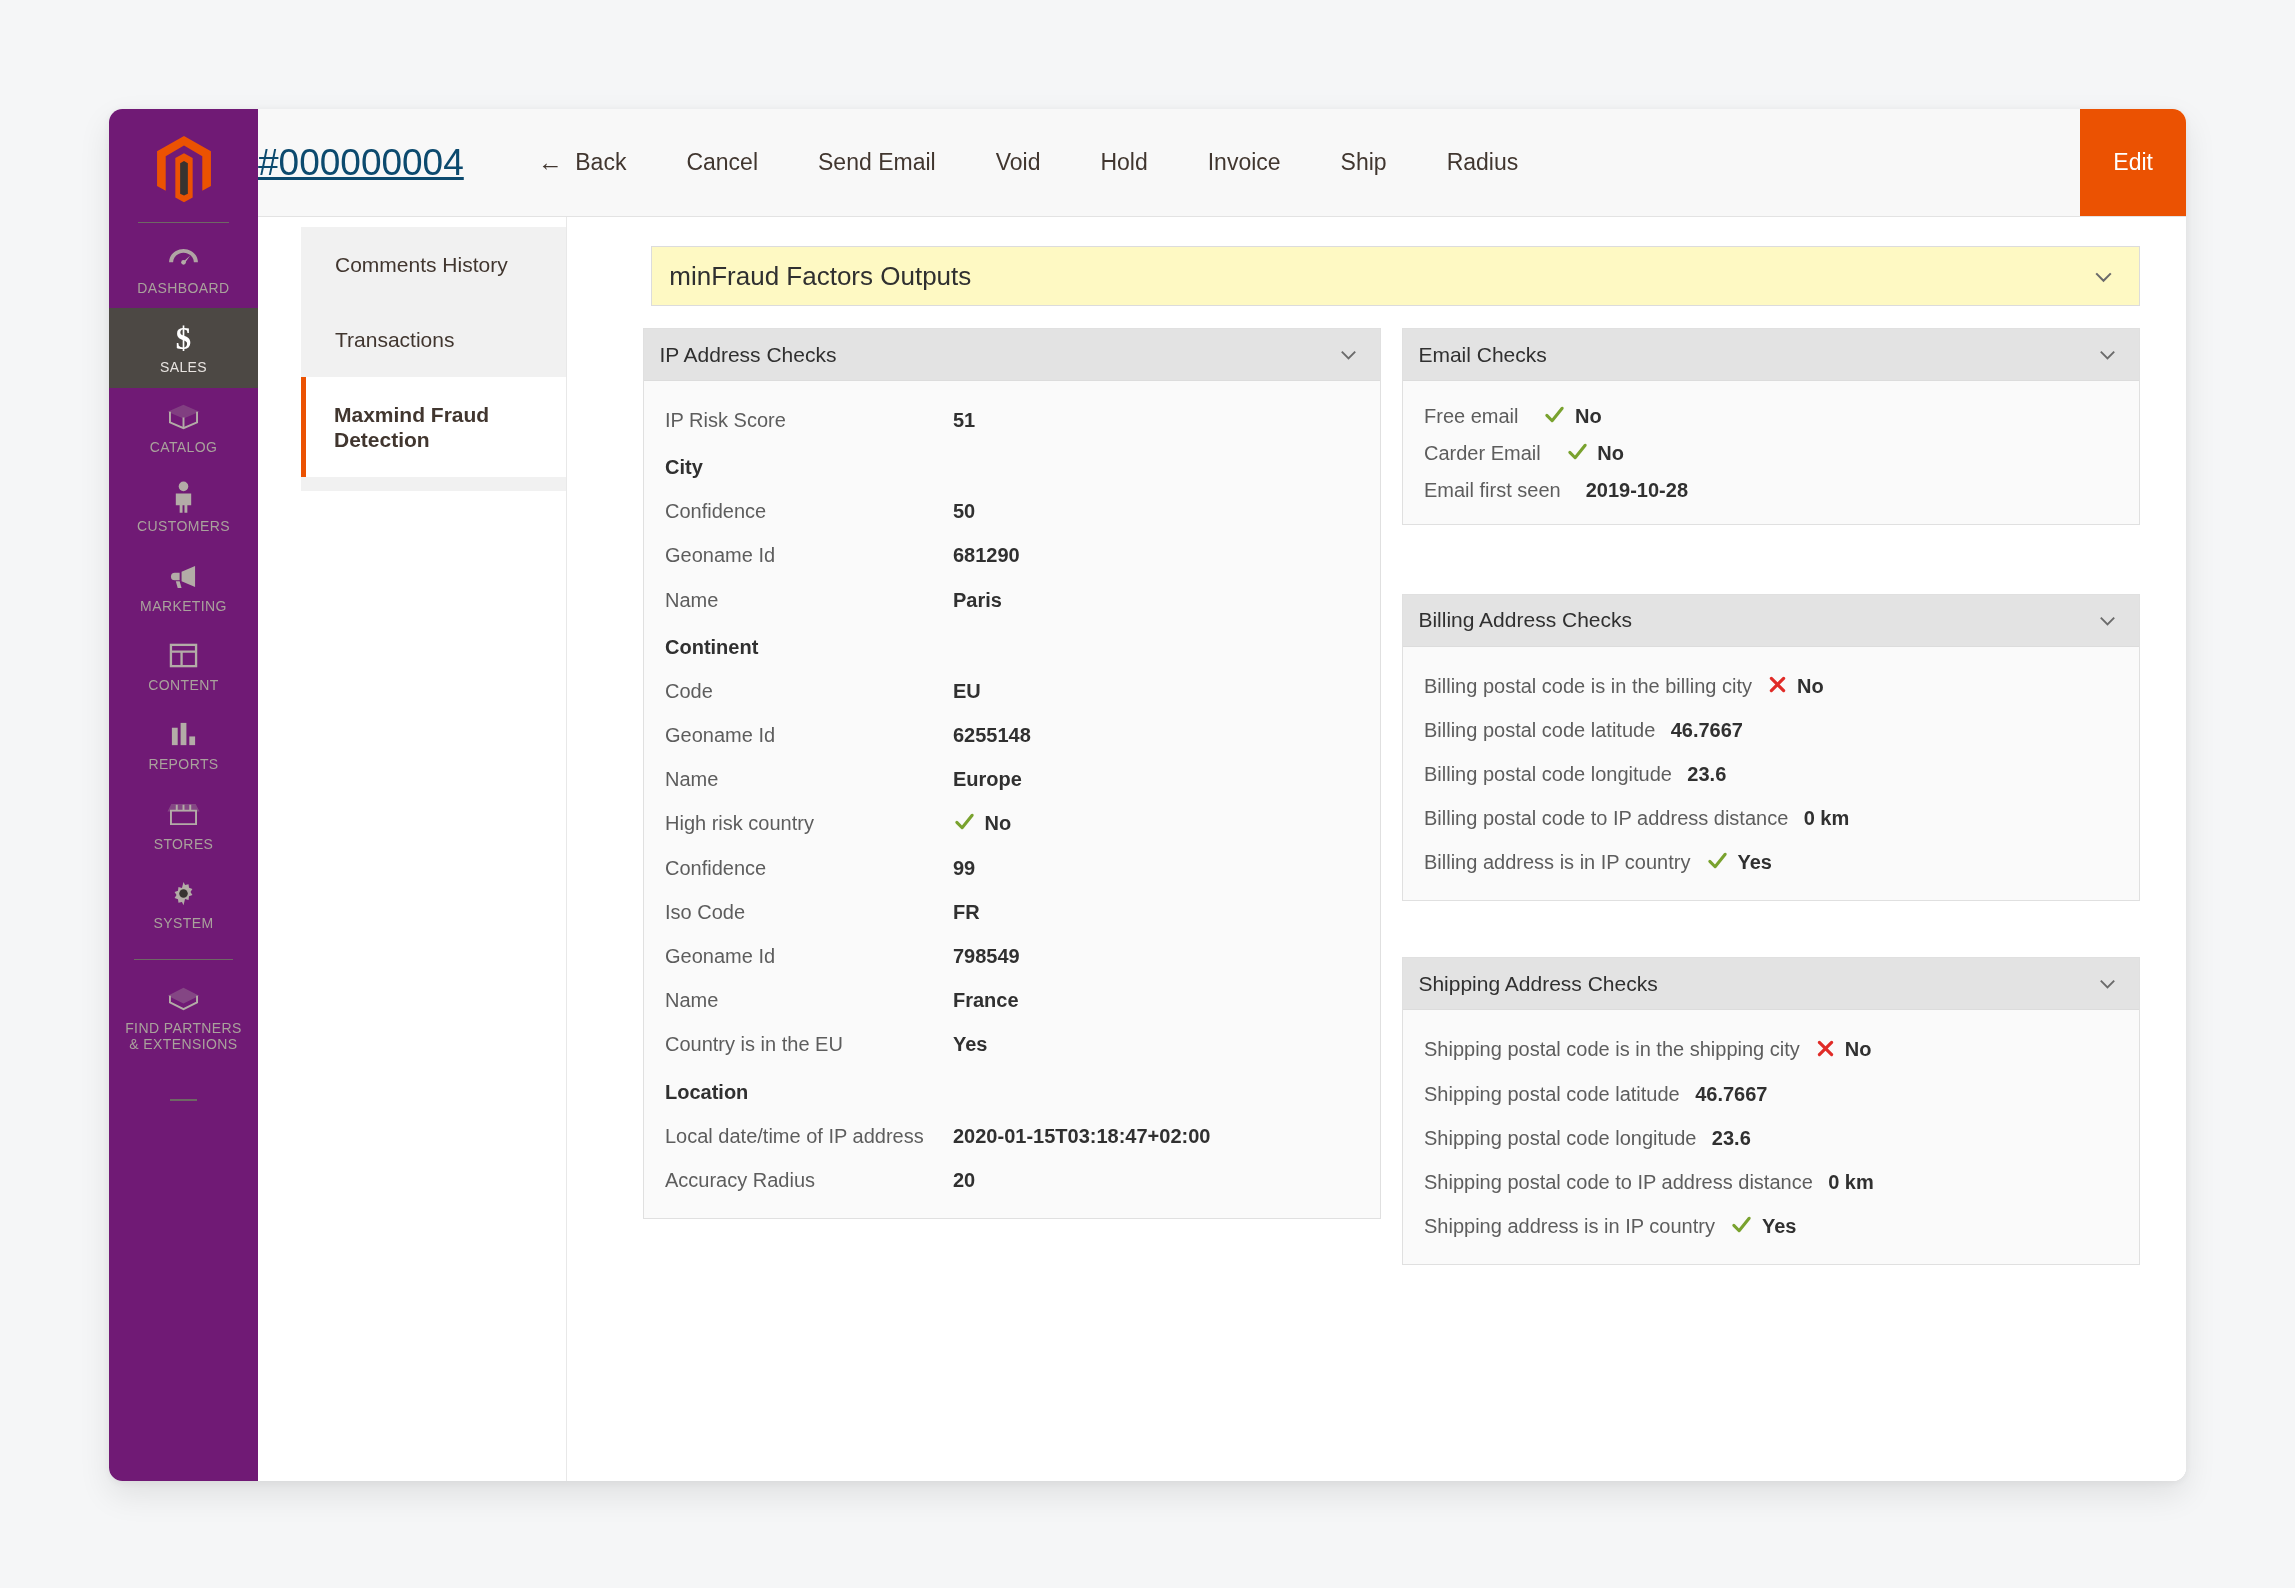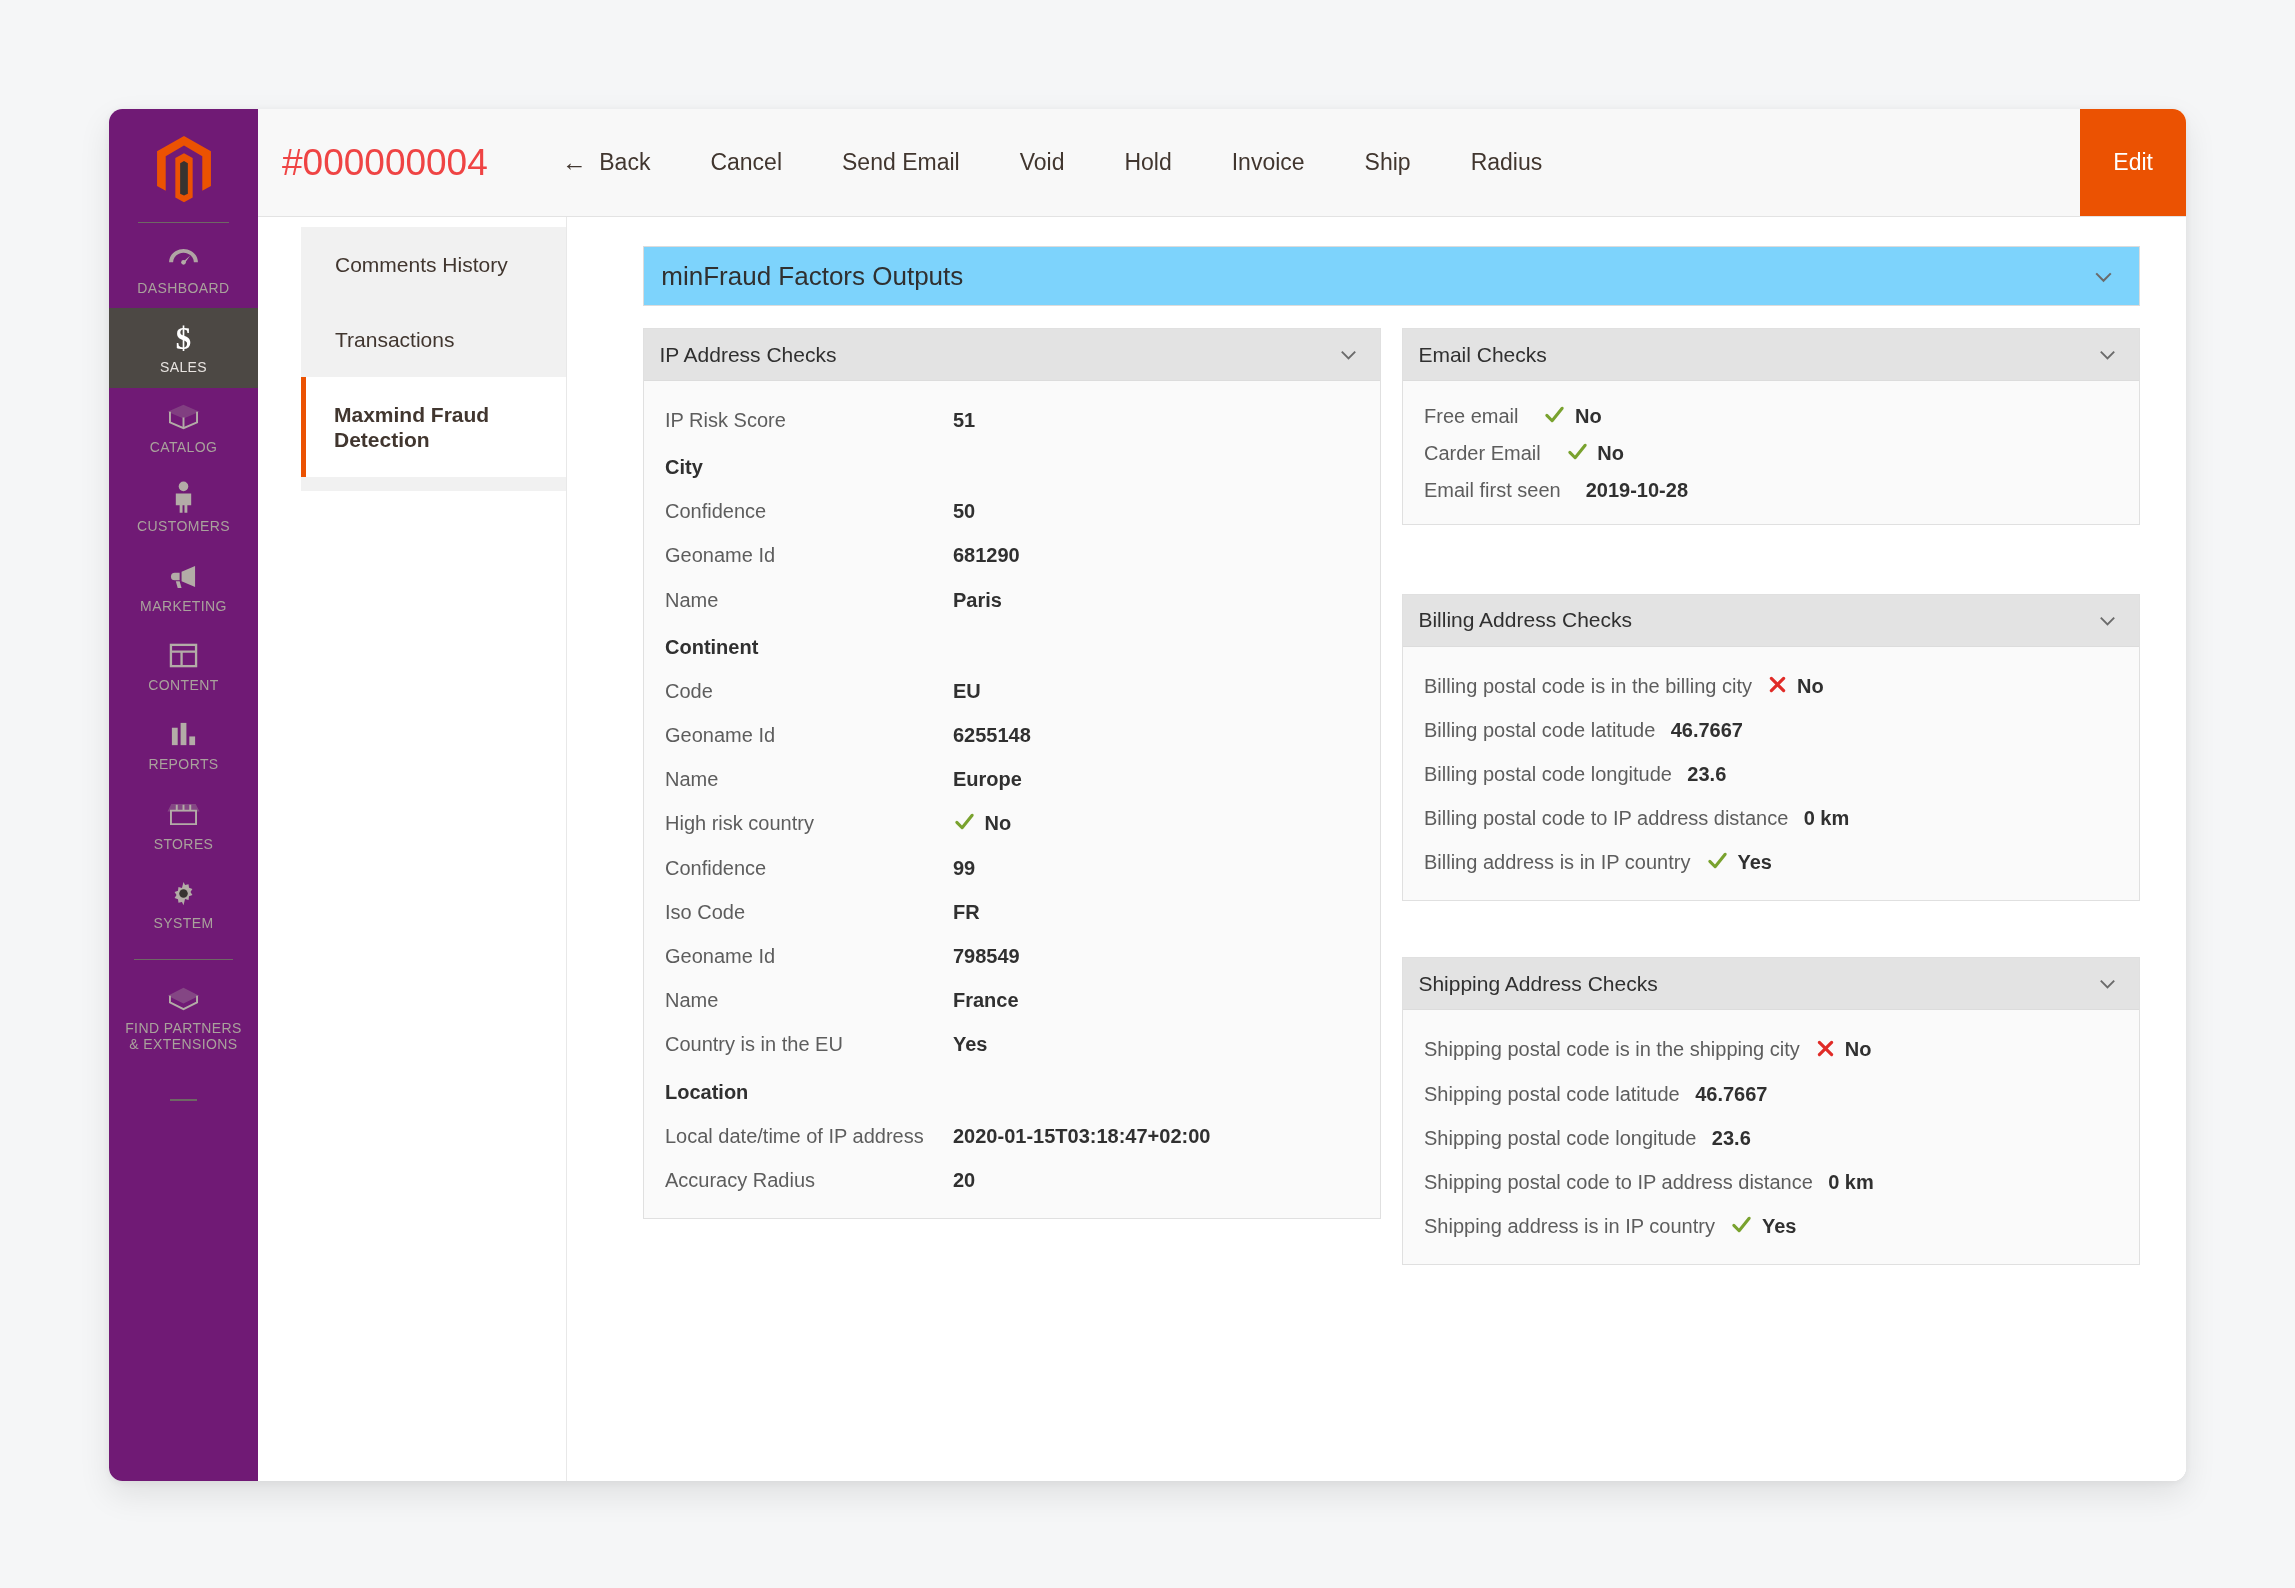--- a/index.html
+++ b/index.html
@@ -94,25 +94,25 @@
     height: 108px;
     flex: 0 0 108px;
     background: #f8f8f8;
     border-bottom: 1px solid #e3e3e3;
     display: flex;
     align-items: stretch;
     position: relative;
   }
   #order-id {
     font-size: 37px;
-    color: #ef4444;
+    color: #0c4a6e;
     font-weight: 400;
     align-self: center;
-    margin-left: 24px;
     white-space: nowrap;
+    text-decoration: underline;
   }
   #header-actions {
     margin-left: 44px;
     display: flex;
     align-items: stretch;
     flex: 1 1 auto;
     gap: 0;
   }
   .hdr-btn {
     align-self: center;
@@ -181,27 +181,28 @@
   #main {
     flex: 1 1 auto;
     min-width: 0;
     padding: 29px 46px 0 46px;
     background: #ffffff;
     overflow: hidden;
   }
 
   
   .section-bar {
-    background: #7dd3fc;
+    background: #fef9c3;
     border: 1px solid #dcdcdc;
     height: 60px;
     display: flex;
     align-items: center;
     padding: 0 23px 0 17.3px;
     cursor: pointer;
+    margin-left: 8px;
   }
   .section-bar .title {
     font-size: 26px;
     color: #303030;
     flex: 1 1 auto;
   }
   .chev {
     width: 25px;
     height: 25px;
     color: #6b6b6b;

